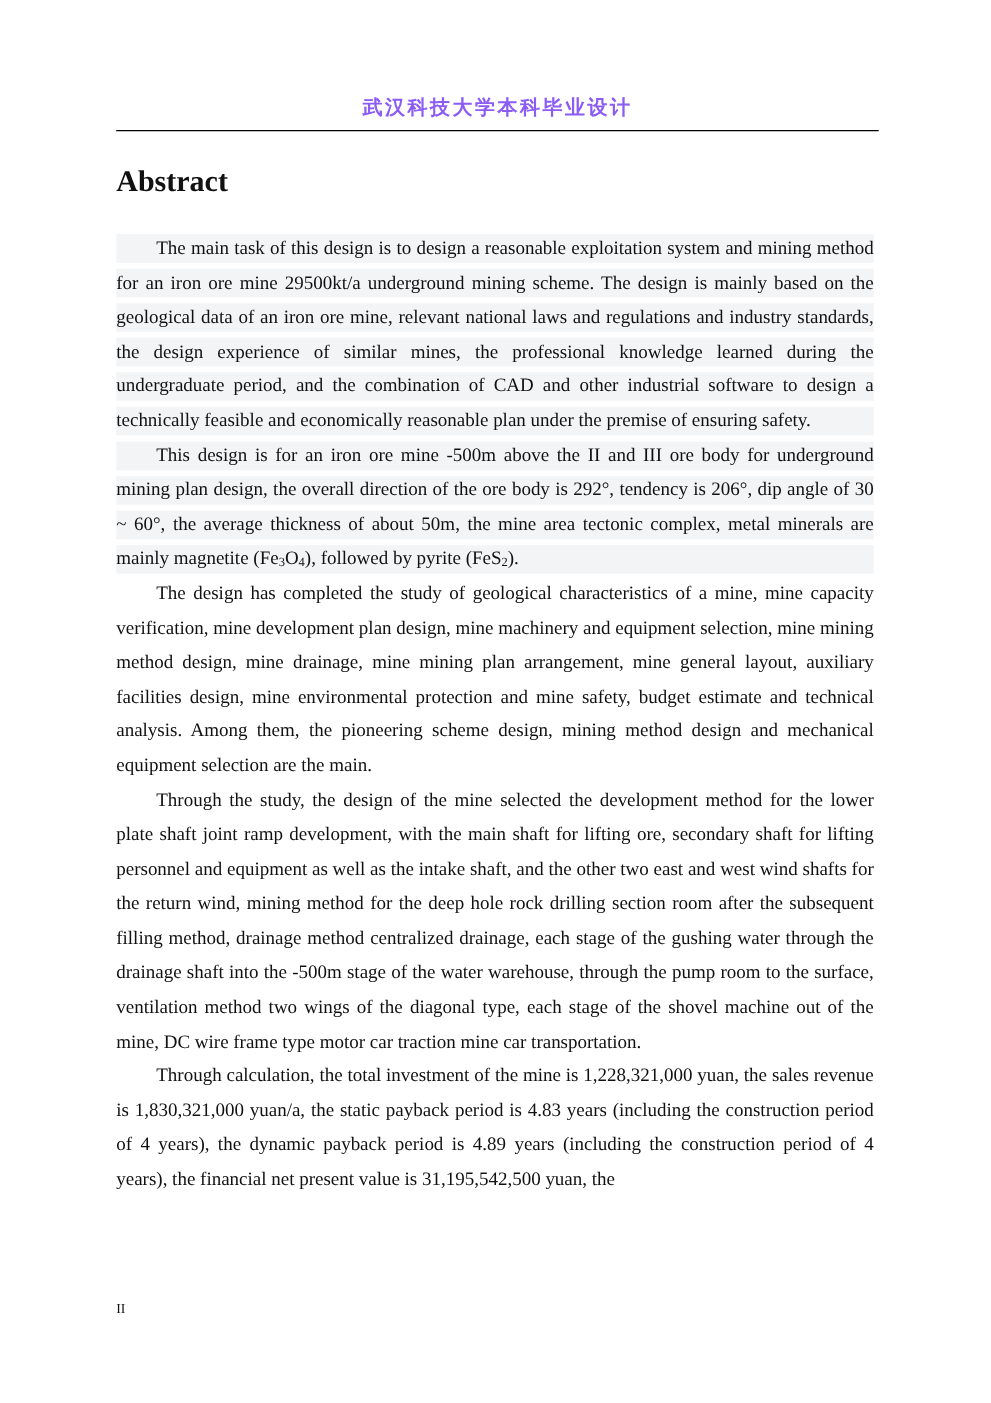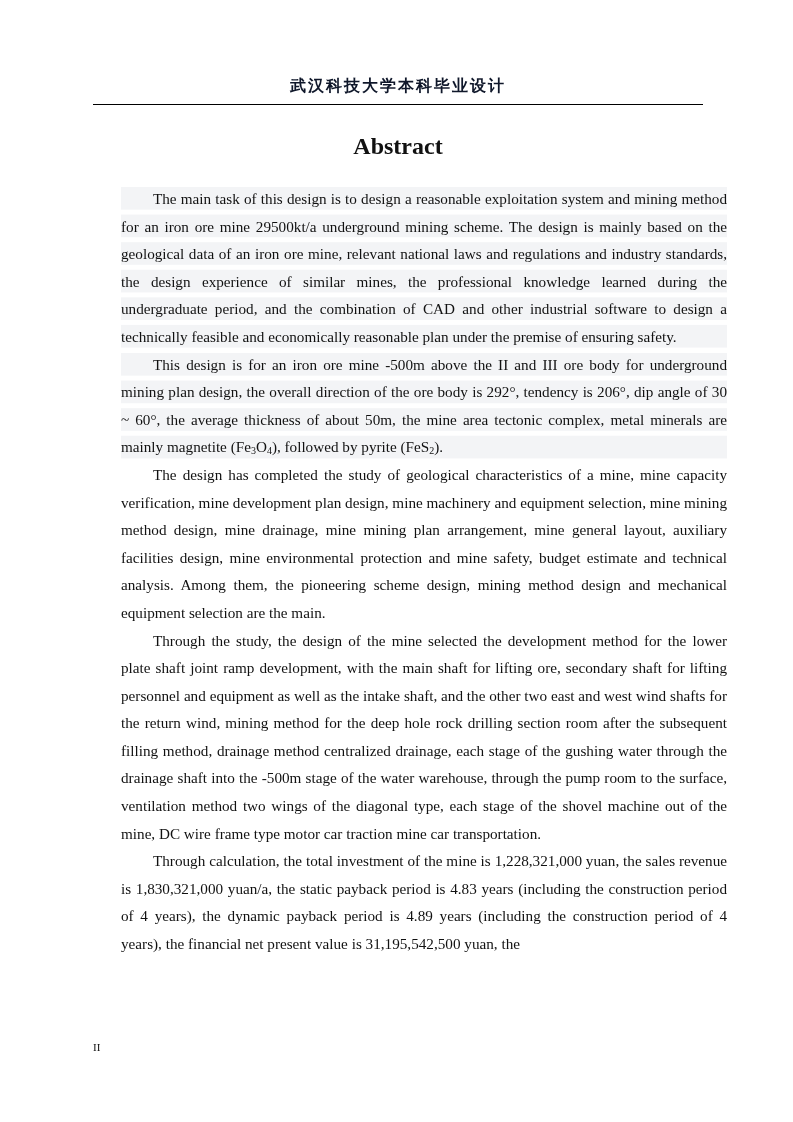--- a/index.html
+++ b/index.html
@@ -1,25 +1,25 @@
 <!DOCTYPE html>
 <html><head>
 <meta charset="utf-8">
 <style>
   html, body { margin: 0; padding: 0; background: #ffffff; }
   body { width: 793px; height: 1122px; position: relative; overflow: hidden;
          font-family: "Liberation Serif", "DejaVu Serif", serif; color: #111; }
   .page-header { position: absolute; left: 93px; top: 76px; width: 610px; text-align: center;
                  font-family: "DejaVu Sans", sans-serif; font-weight: bold; font-size: 16px;
-                 letter-spacing: 2px; color: #0f172a; }
+                 letter-spacing: 2px; color: #8b5cf6; }
   .header-rule { position: absolute; left: 93px; top: 104px; width: 610px; height: 0;
                  border-top: 1.5px solid #000; }
-  .title { position: absolute; left: 93px; top: 133px; width: 610px; text-align: center;
+  .title { position: absolute; left: 93px; top: 133px; width: 610px; 
            font-family: "Liberation Serif", serif; font-weight: bold; font-size: 24px; }
-  .body { position: absolute; left: 93px; top: 185px; width: 606px; margin-left: 28px; }
+  .body { position: absolute; left: 93px; top: 185px; width: 606px; }
   .para { margin: 0; font-size: 15.2px; line-height: 27.6px; text-align: justify;
           text-indent: 32px; }
   .hl-wrap { background: linear-gradient(#fff 0 2px, #f3f4f6 2px 25px, #fff 25px 27.6px);
              background-size: 100% 27.6px; }
   .footer { position: absolute; left: 93px; top: 1041px; width: 610px; text-align: left;
             font-size: 11px; }
   sub { font-size: 10px; vertical-align: -2px; line-height: 0; }
 </style>
 </head>
 <body>

